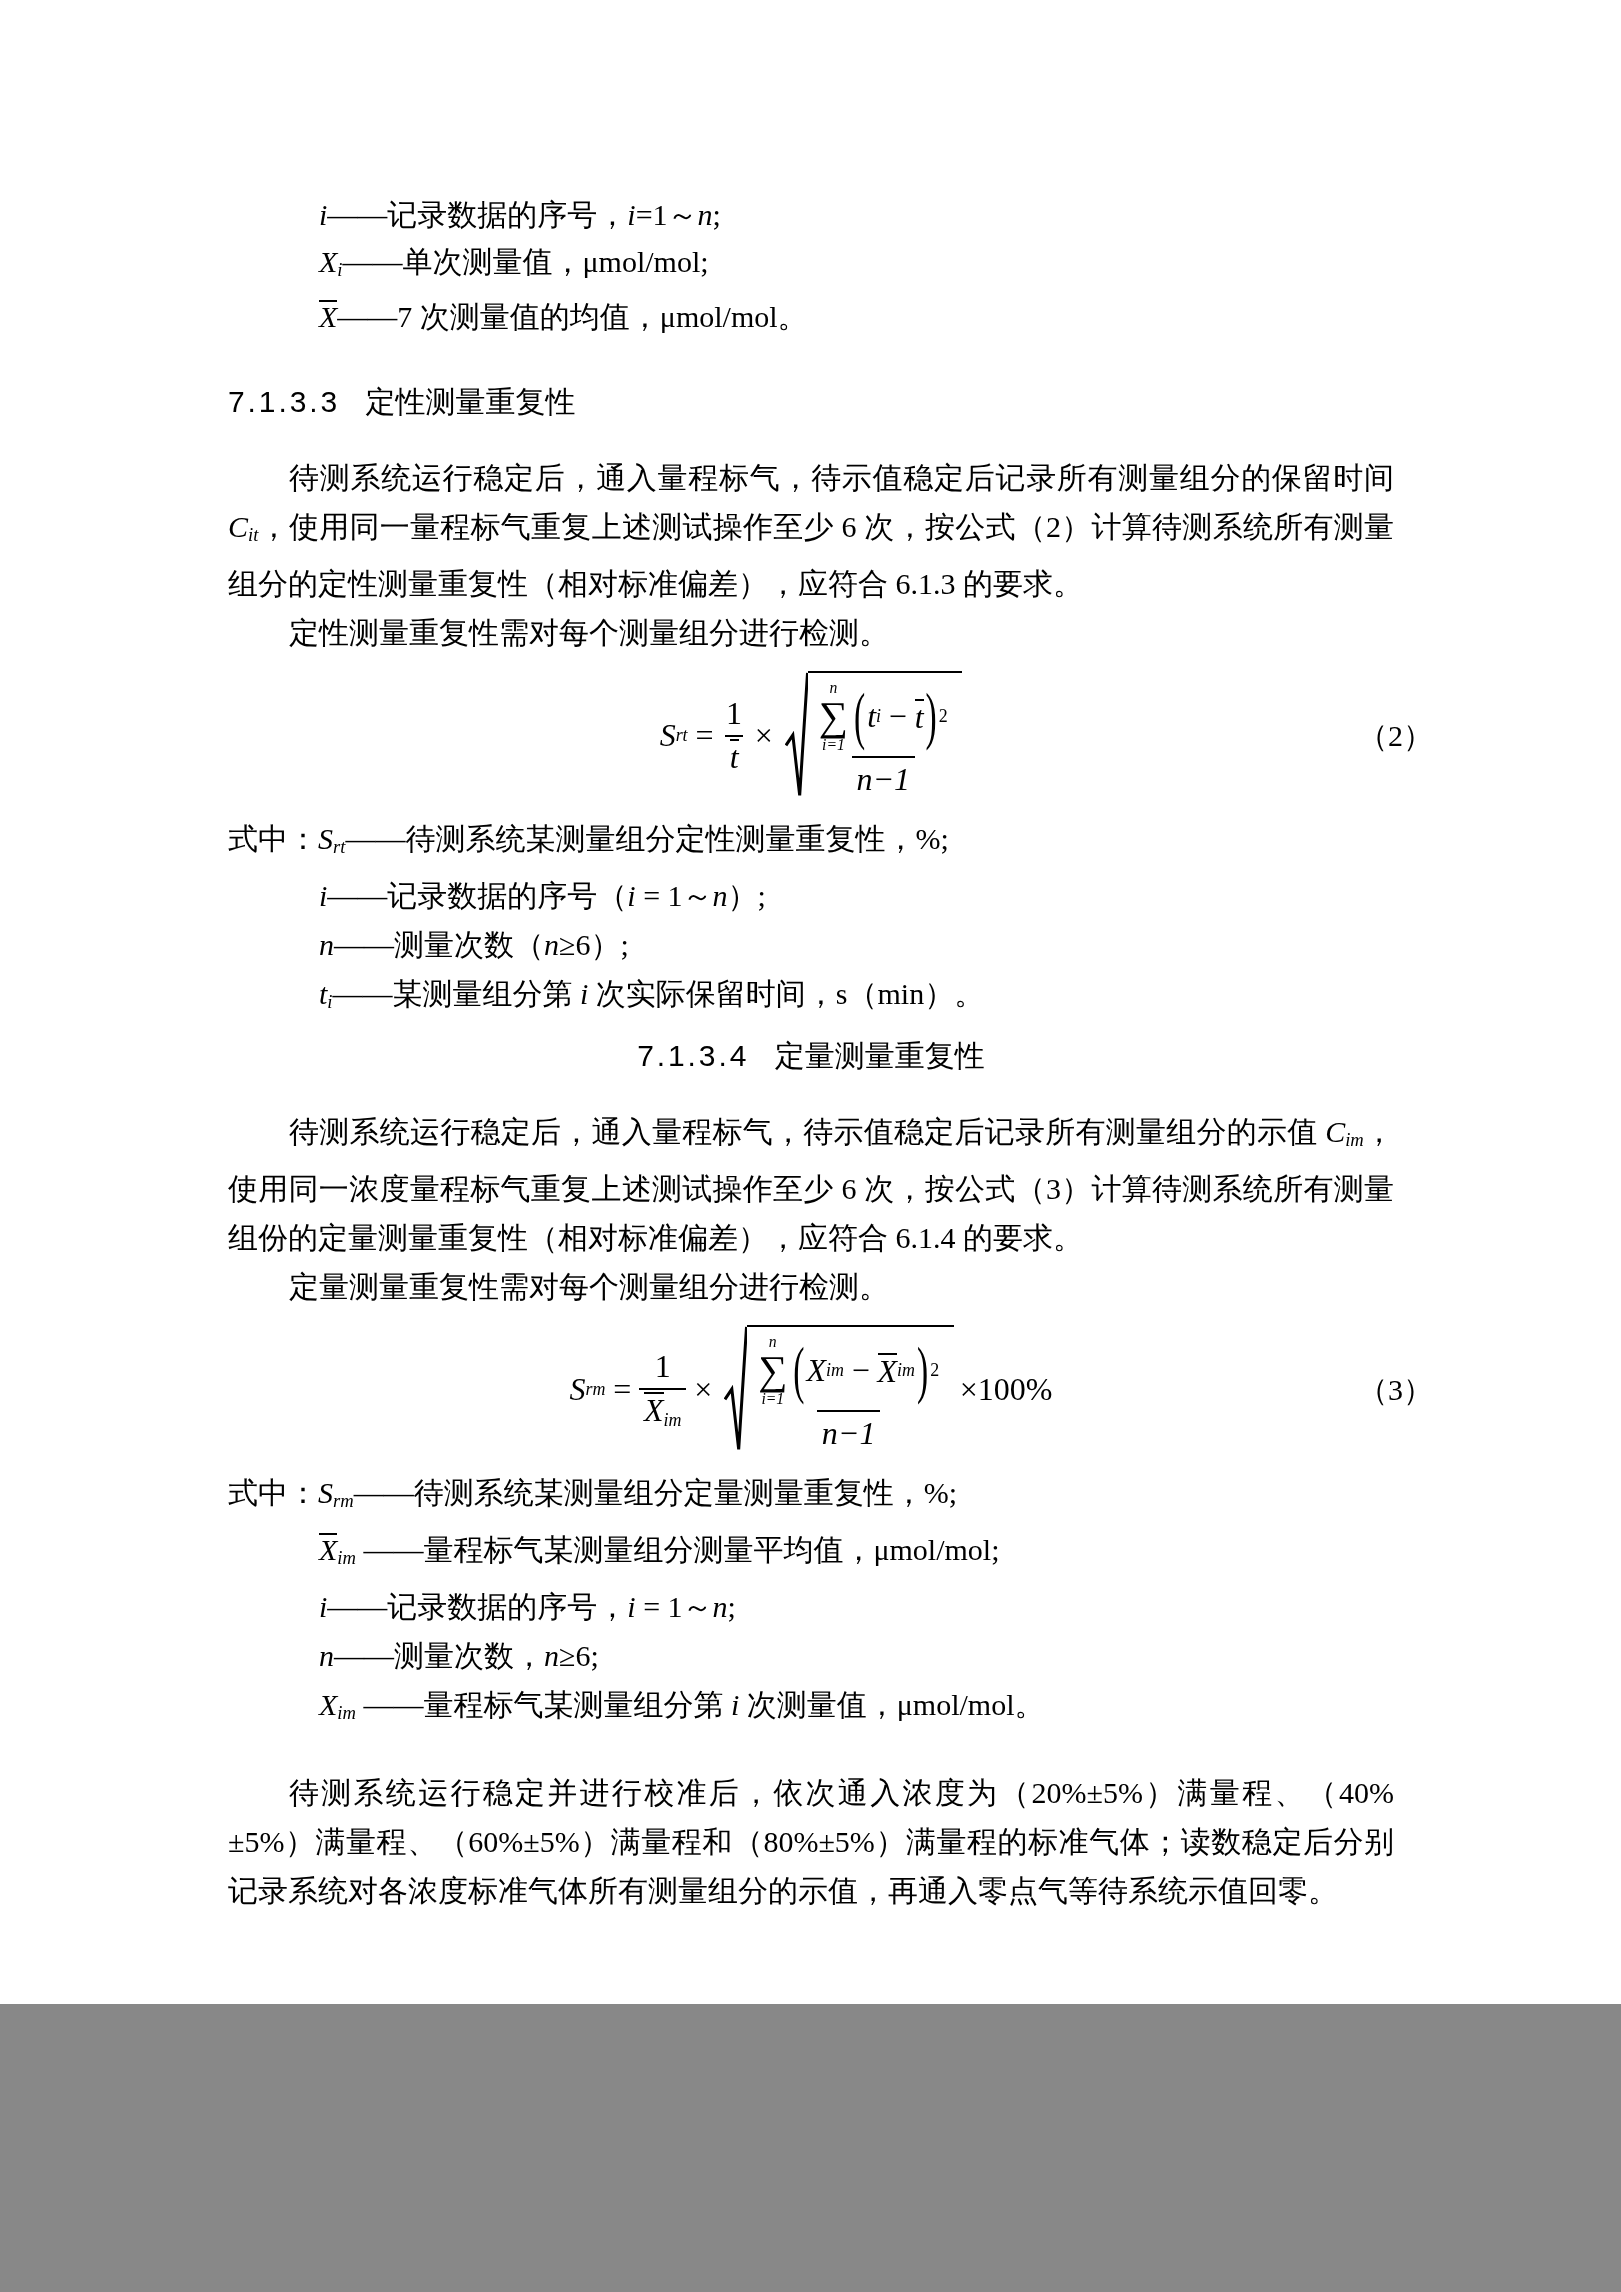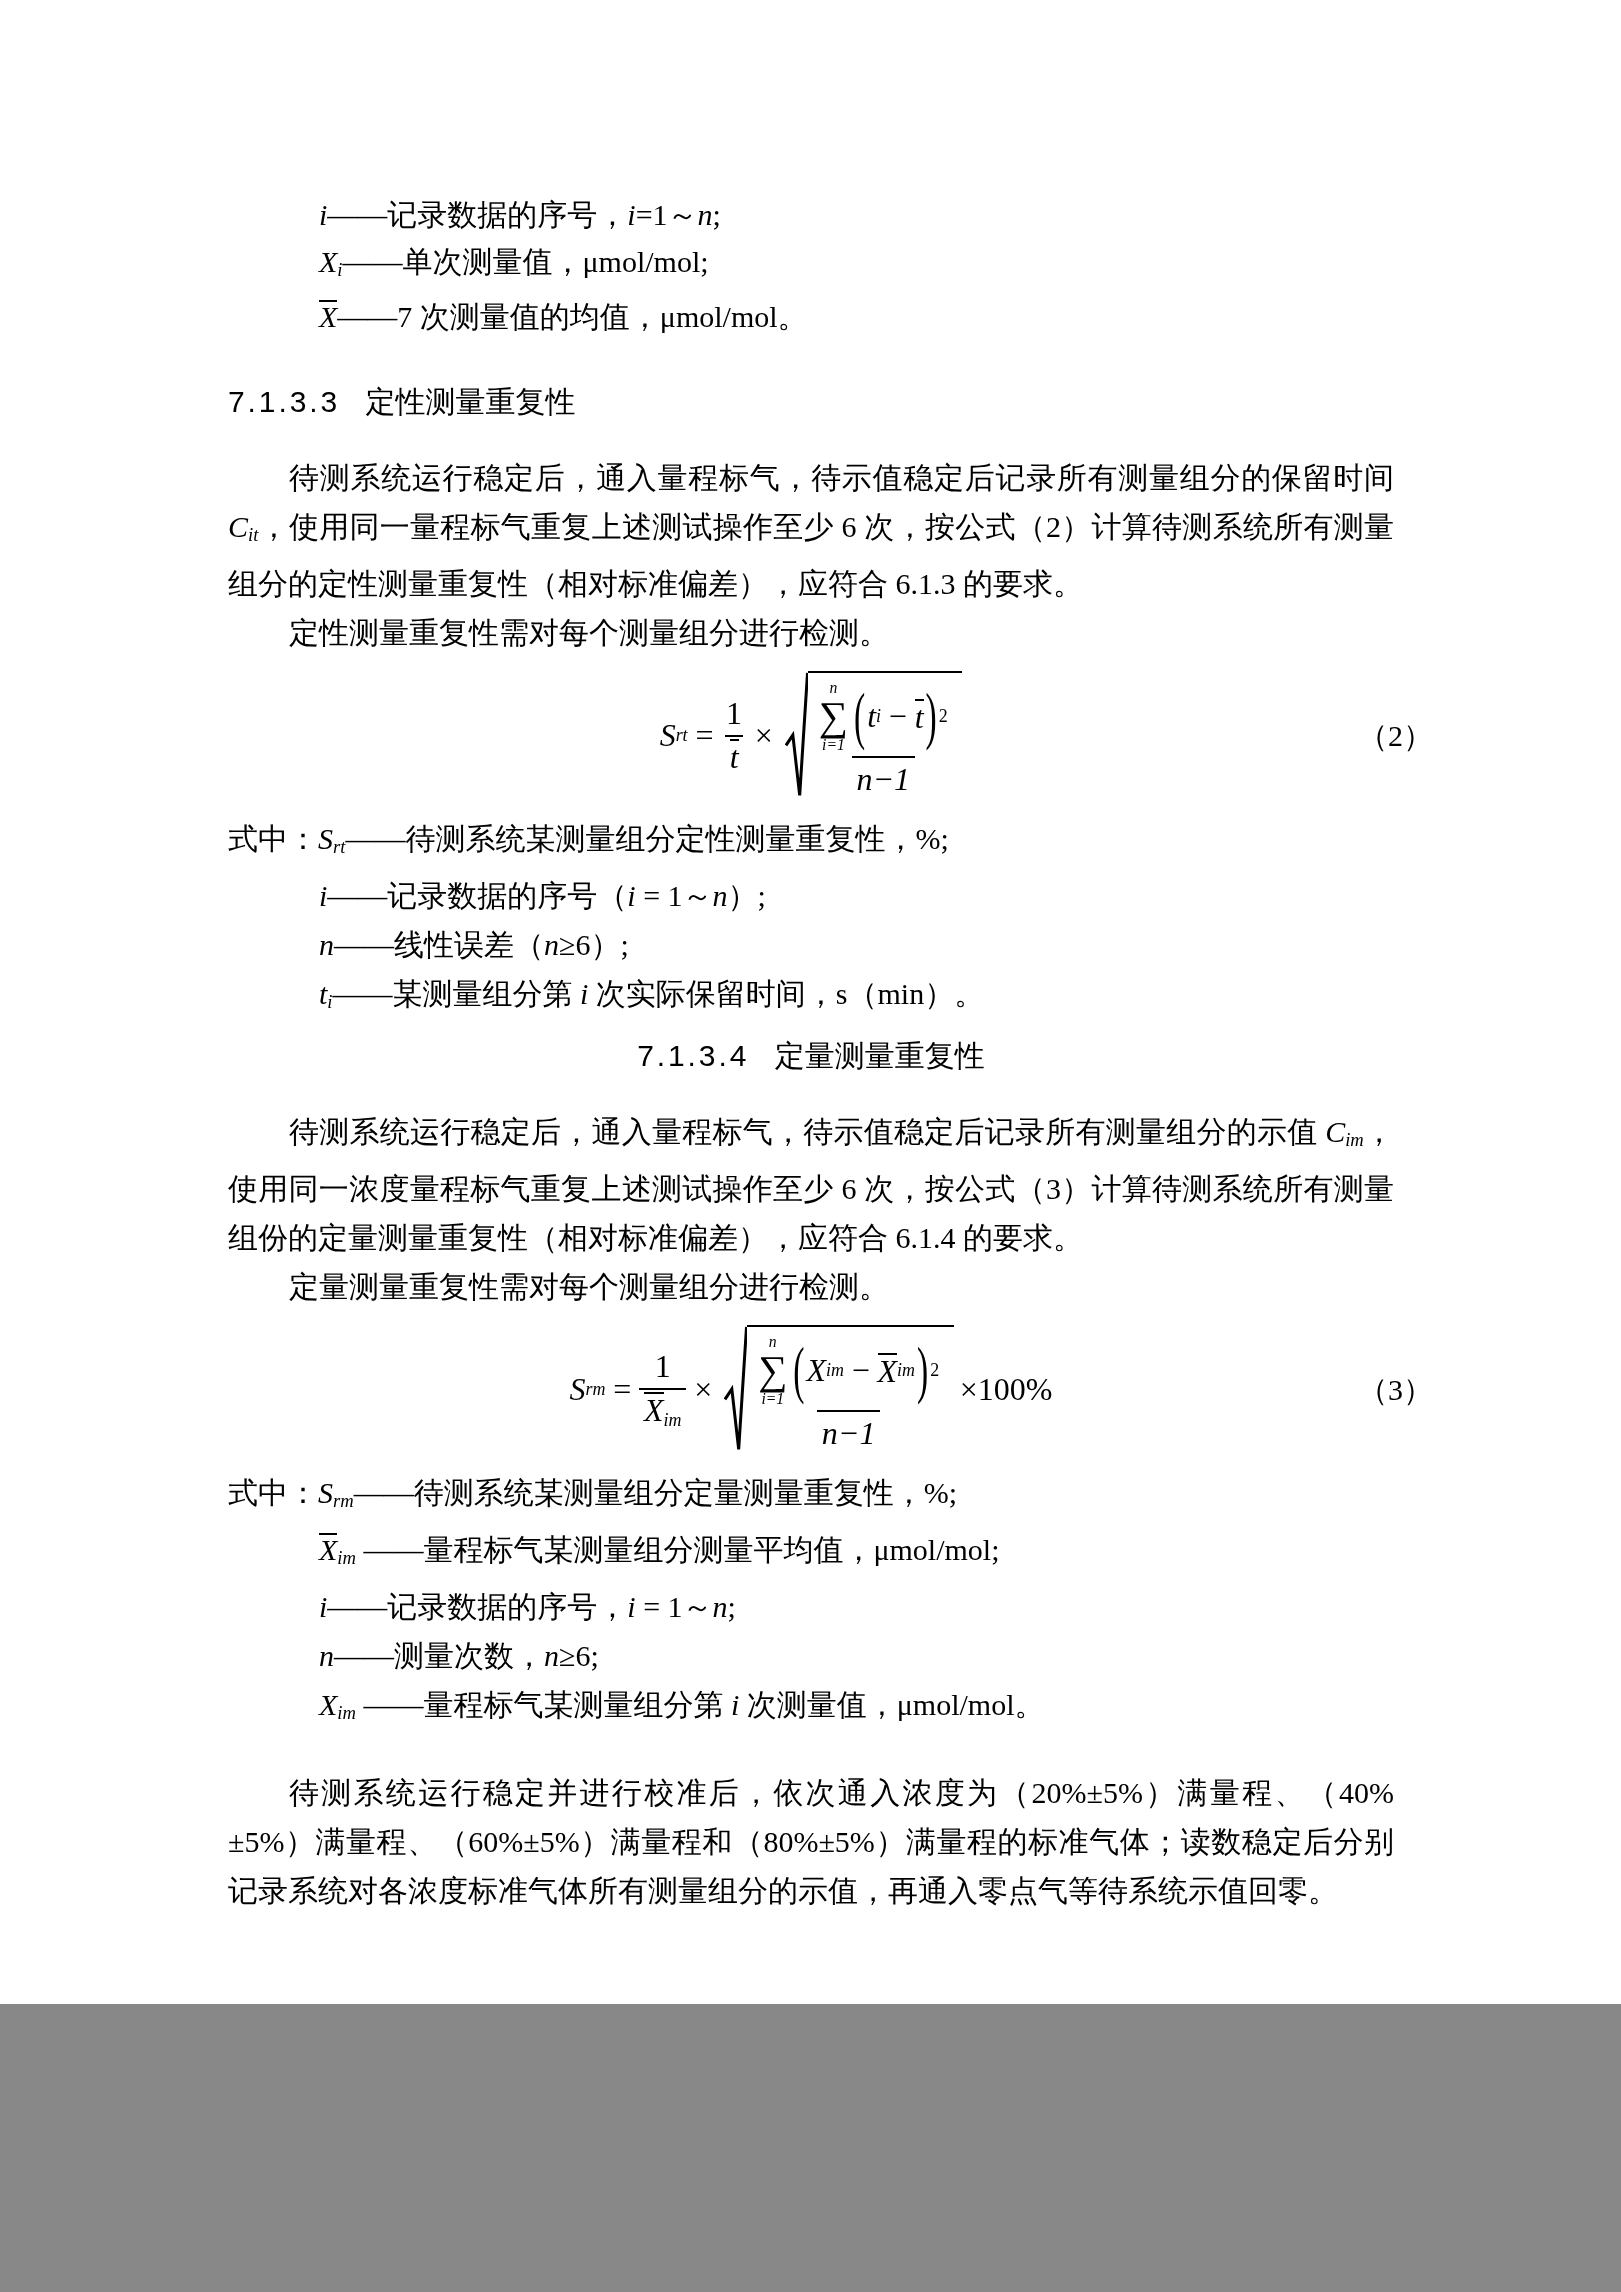--- a/index.html
+++ b/index.html
@@ -152,21 +152,21 @@
             </span>
           </span>
         </span>
       </div>
       <span class="eqnum">（2）</span>
     </div>
 
     <div class="kv">
       <div class="kv-row"><span class="kv-label">式中：</span><span><span class="it">S</span><span class="it sb">rt</span><span>——待测系统某测量组分定性测量重复性，%;</span></span></div>
       <div class="kv-row indent"><span class="it">i</span><span>——记录数据的序号（</span><span class="it">i</span><span> = 1～</span><span class="it">n</span><span>）;</span></div>
-      <div class="kv-row indent"><span class="it">n</span><span>——线性误差（</span><span class="it">n</span><span>≥6）;</span></div>
+      <div class="kv-row indent"><span class="it">n</span><span>——测量次数（</span><span class="it">n</span><span>≥6）;</span></div>
       <div class="kv-row indent"><span class="it">t</span><span class="it sb">i</span><span>——某测量组分第 </span><span class="it">i</span><span> 次实际保留时间，s（min）。</span></div>
     </div>
 
     <h3 class="hd tight">
       <span class="hd-num">7.1.3.4</span><span class="hd-title">定量测量重复性</span>
     </h3>
     <p class="para lead"><span>待测系统运行稳定后，通入量程标气，待示值稳定后记录所有测量组分的示值 </span><span class="it">C</span><span class="it sb">im</span><span>，使用同一浓度量程标气重复上述测试操作至少 6 次，按公式（3）计算待测系统所有测量组份的定量测量重复性（相对标准偏差），应符合 6.1.4 的要求。</span></p>
     <p class="para"><span>定量测量重复性需对每个测量组分进行检测。</span></p>
 
     <div class="formula-row">

